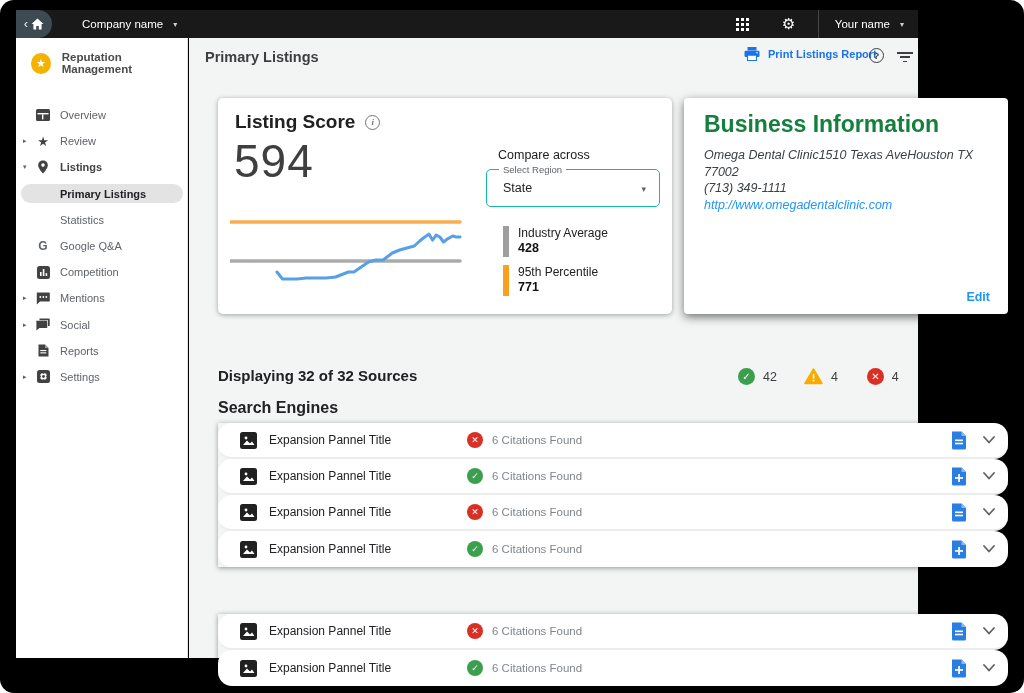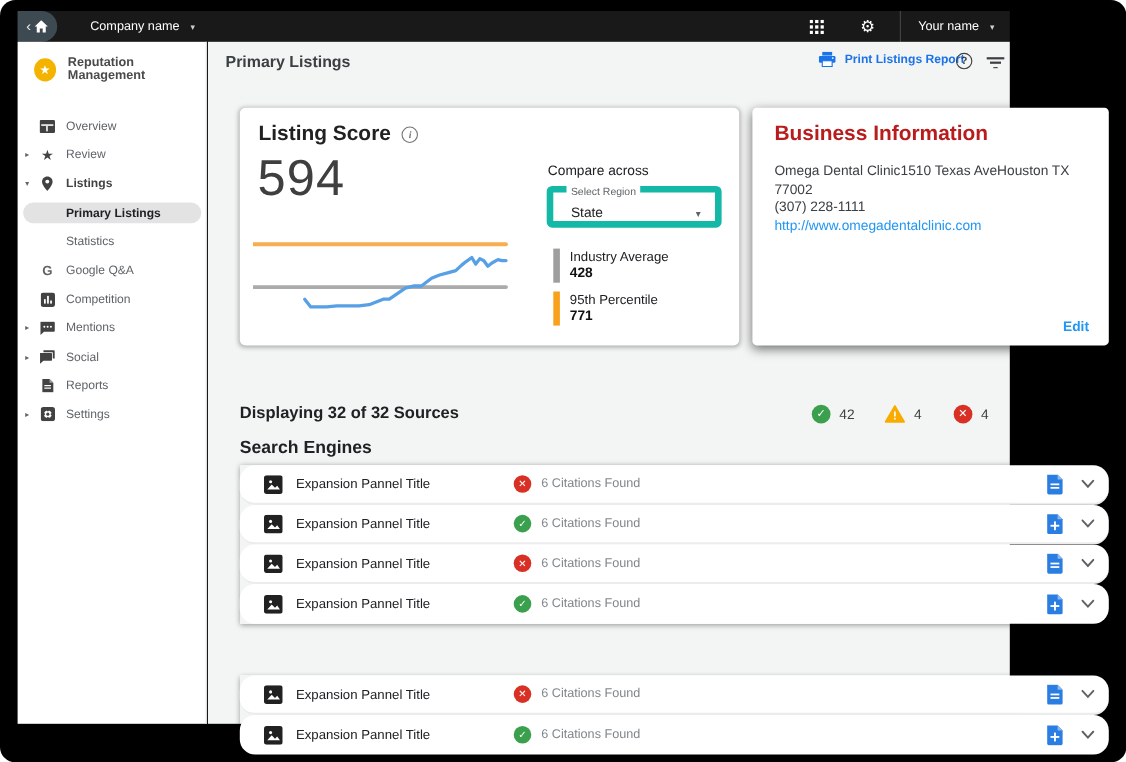--- a/index.html
+++ b/index.html
@@ -42,33 +42,33 @@
   .filter-ico { margin-left:15px; display:flex; flex-direction:column; align-items:center; gap:2.5px; cursor:pointer; }
   .filter-ico span { height:1.8px; background:#3c4043; display:block; }
 
   
   .card { position:absolute; background:#fff; border-radius:5px; box-shadow:0 1px 5px rgba(0,0,0,.35); }
   .score-card { left:218px; top:98px; width:454px; height:216px; }
   .sc-title { position:absolute; left:17px; top:13px; font-size:19px; font-weight:bold; color:#212121; display:flex; align-items:center; gap:10px; }
   .info-circle { width:15px; height:15px; border:1.5px solid #757575; border-radius:50%; display:flex; align-items:center; justify-content:center; font-size:9px; color:#757575; font-style:italic; font-family:"Liberation Serif",serif; cursor:pointer; }
   .sc-score { position:absolute; left:16px; top:36px; font-size:46px; font-weight:300; color:#3f3f3f; letter-spacing:1px; }
   .compare-label { position:absolute; left:280px; top:50px; font-size:12.5px; color:#202124; }
-  .region-select { position:absolute; left:279px; top:71px; width:159px; height:38px; border:6px solid #14b8a6; border-radius:5px; cursor:pointer; }
+  .region-select { position:absolute; left:268px; top:71px; width:174px; height:38px; border:1px solid #14b8a6; border-radius:5px; cursor:pointer; }
   .region-label { position:absolute; left:12px; top:-6px; background:#fff; padding:0 4px; font-size:9.5px; color:#5f6368; }
   .region-value { position:absolute; left:16px; top:11px; font-size:12.5px; color:#202124; }
   .region-caret { position:absolute; right:13px; top:14px; font-size:9px; color:#5f6368; }
   .legend { position:absolute; left:285px; display:flex; gap:9px; }
   .legend-bar { width:6px; height:31px; }
   .legend-label { font-size:12px; color:#202124; }
   .legend-value { font-size:12.5px; font-weight:bold; color:#111; margin-top:1px; }
   .chart-wrap { position:absolute; left:12px; top:112px; }
 
   .biz-card { left:684px; top:98px; width:324px; height:216px; box-shadow:0 3px 10px rgba(0,0,0,.55); border-radius:4px; }
-  .biz-title { position:absolute; left:20px; top:13px; font-size:19px; font-weight:bold; color:#b91c1c; }
-  .biz-lines { position:absolute; left:20px; top:49px; width:278px; font-size:12.5px; color:#3c4043; line-height:16.5px; }
+  .biz-title { position:absolute; left:20px; top:13px; font-size:23px; font-weight:bold; color:#15803d; }
+  .biz-lines { position:absolute; left:20px; top:49px; width:278px; font-size:12.5px; color:#3c4043; line-height:16.5px;font-style:italic; }
   .biz-link { color:#2196f3; text-decoration:none; cursor:pointer; }
   .biz-edit { position:absolute; right:18px; bottom:10px; font-size:12.5px; font-weight:bold; color:#2196f3; cursor:pointer; }
 
   
   .sources-heading { position:absolute; left:218px; top:367px; font-size:15px; font-weight:bold; color:#202124; }
   .badges { position:absolute; left:738px; top:368px; display:flex; align-items:center; }
   .badge-num { margin-left:8px; font-size:12.5px; color:#3c4043; }
   .badge-gap { width:27px; }
   .circle-ico { width:17px; height:17px; border-radius:50%; display:flex; align-items:center; justify-content:center; color:#fff; font-size:10px; font-weight:bold; }
   .ok-bg { background:#3ba04d; }
@@ -303,21 +303,21 @@
         <div class="legend-value">771</div>
       </span>
     </div>
   </div>
 
   <div class="card biz-card">
     <div class="biz-title">Business Information</div>
     <div class="biz-lines">
       <div>Omega Dental Clinic1510 Texas AveHouston TX</div>
       <div>77002</div>
-      <div>(307) 228-1111</div>
+      <div>(713) 349-1111</div>
       <a class="biz-link">http://www.omegadentalclinic.com</a>
     </div>
     <div class="biz-edit">Edit</div>
   </div>
 
   <div class="sources-heading">Displaying 32 of 32 Sources</div>
   <div class="badges">
     <span class="circle-ico ok-bg">
         <span>✓</span>
       </span>

